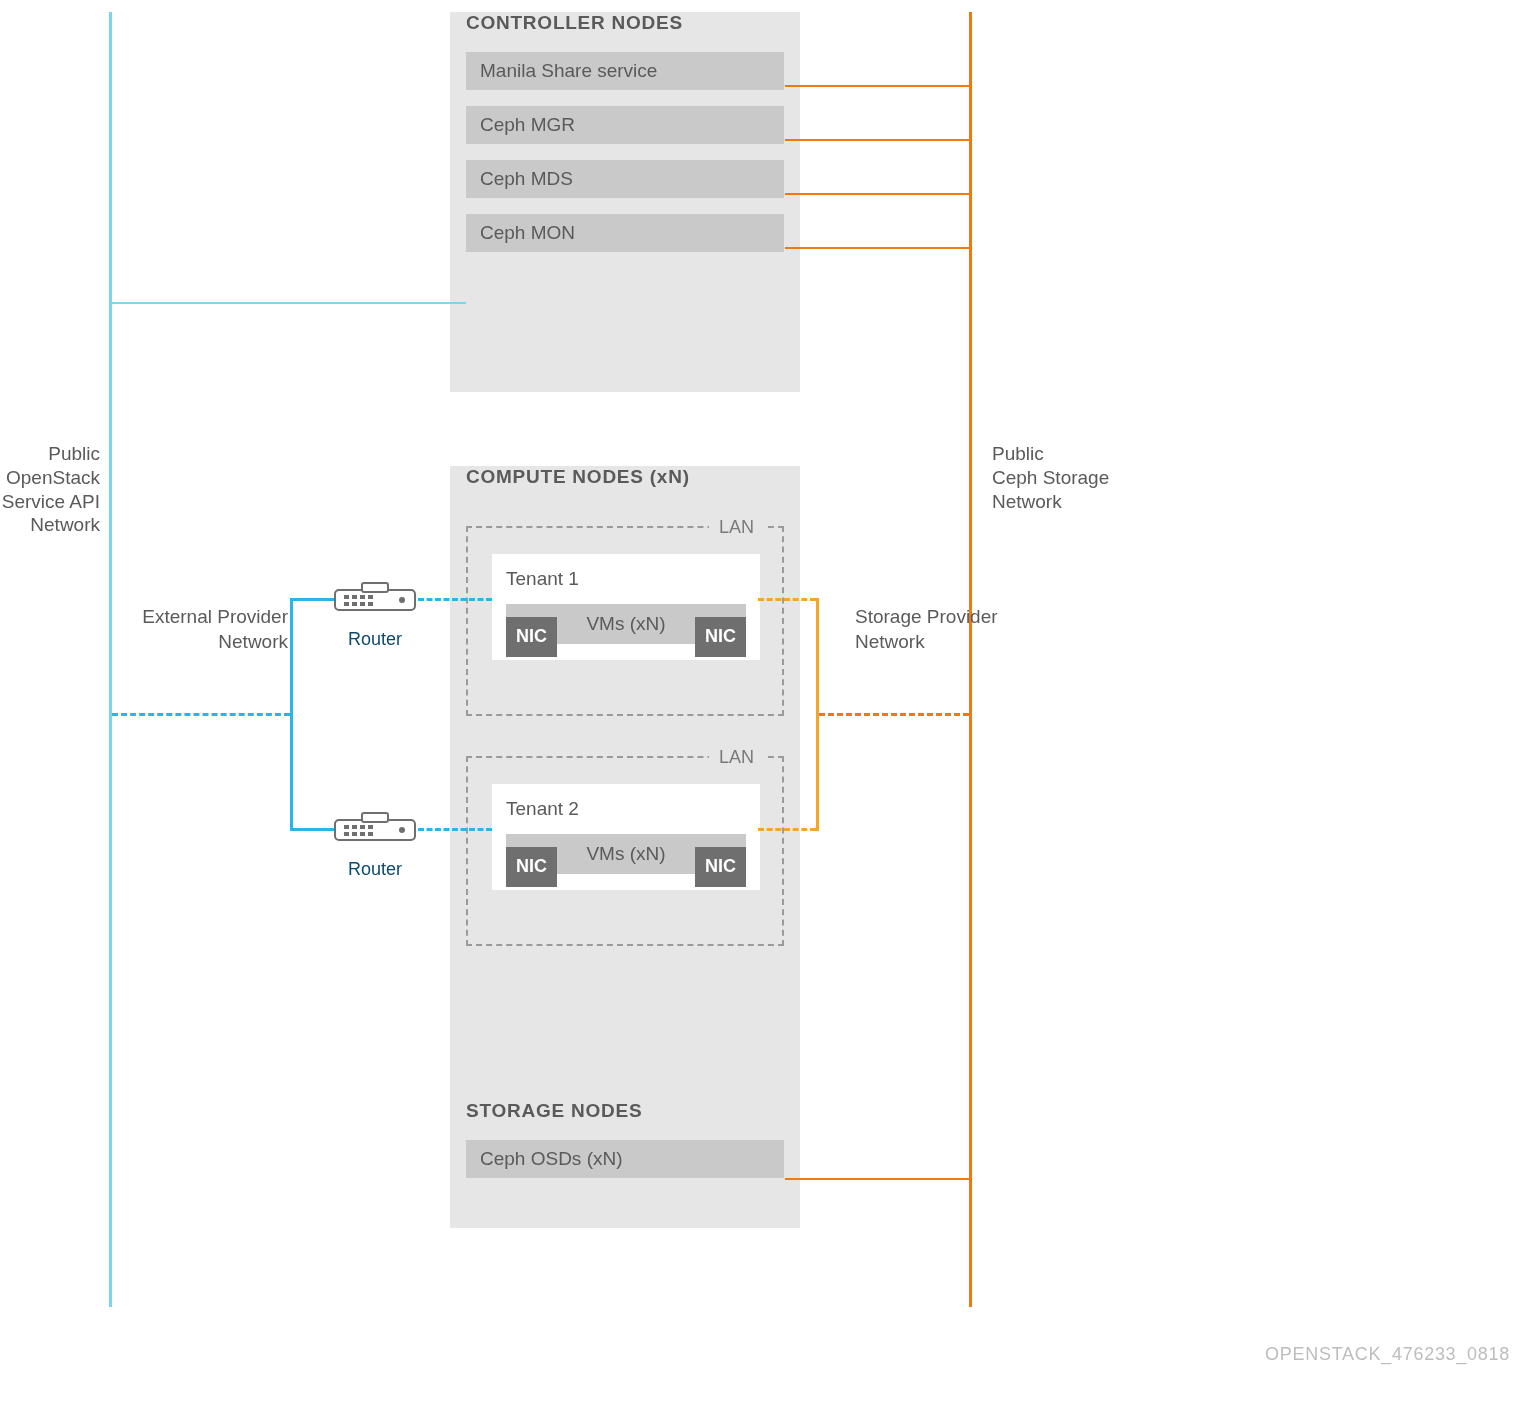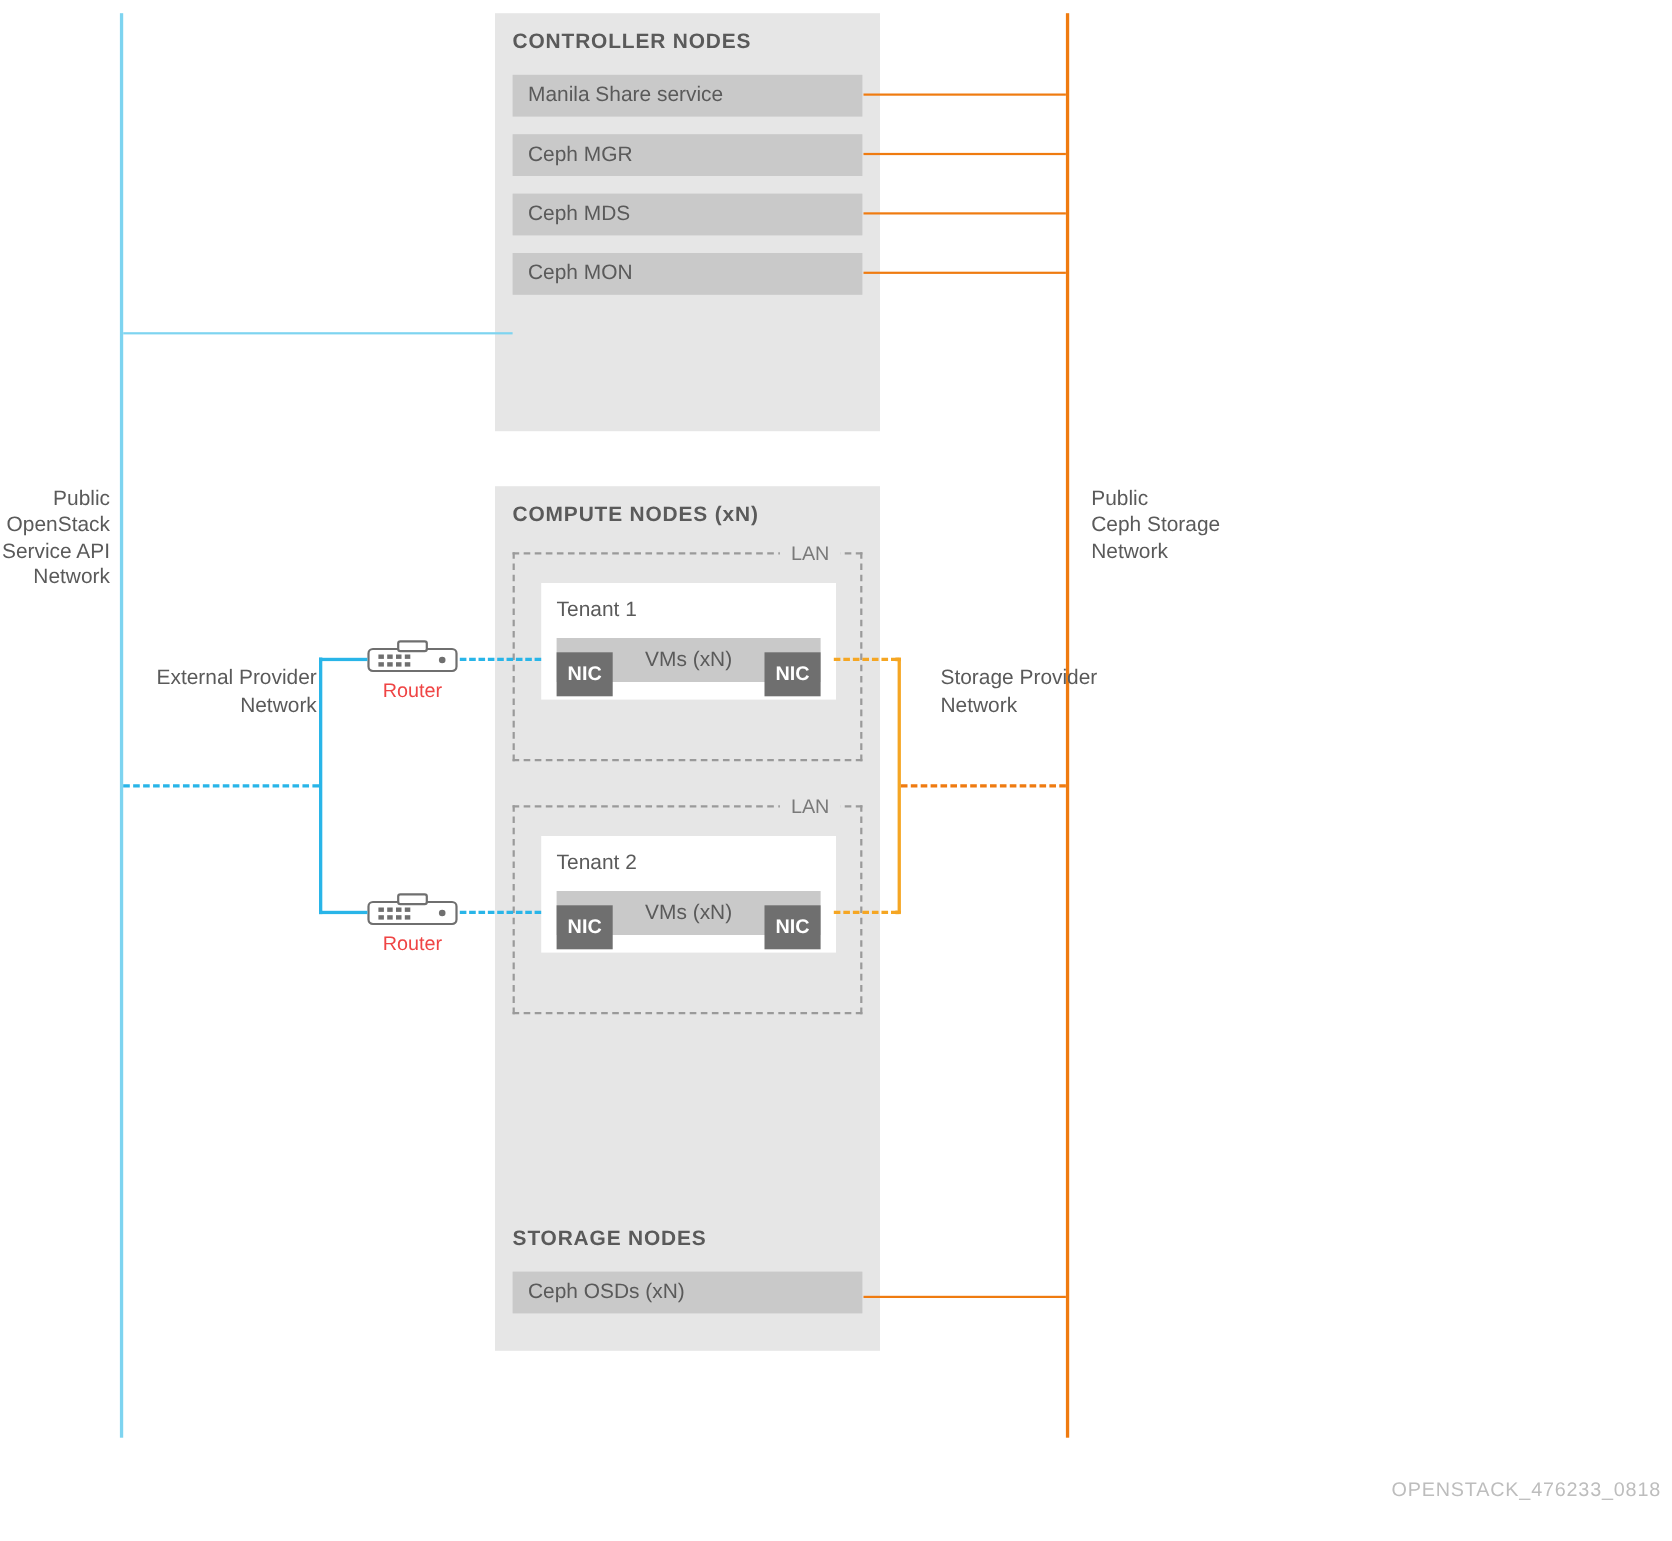--- a/index.html
+++ b/index.html
@@ -32,21 +32,21 @@
     color: #5a5a5a;
     text-align: right;
   }
 
   
   .panel {
     position: absolute;
     left: 450px;
     width: 350px;
     background: #e6e6e6;
-    padding: 16px 16px 16px 16px;
+    padding: 0 16px 16px 16px;
   }
   .panel-title {
     font-size: 19px;
     letter-spacing: .04em;
     font-weight: 700;
     color: #5a5a5a;
     margin-bottom: 18px;
   }
   .svc-row {
     background: #c9c9c9;
@@ -112,21 +112,21 @@
   .dash-amber    { border-top: 3px dashed #f5a623; }
   .dash-orange   { border-top: 3px dashed #ef7b10; }
 
   
   .router {
     position: absolute;
     width: 86px;
     text-align: center;
   }
   .router svg { display:block; margin:auto; }
-  .router-label { font-size: 18px; color: #ef4444; margin-top: 4px; }
+  .router-label { font-size: 18px; color: #0c4a6e; margin-top: 15px; }
 
   .mid-label {
     position: absolute;
     font-size: 19px;
     color: #5a5a5a;
     line-height: 1.3;
     margin-left: 34px;
   }
 
   .footer-id {
@@ -166,21 +166,21 @@
     <div class="svc-row">Ceph MON</div>
   </div>
 
   <div class="h-line solid-orange" style="top:85px;  left:785px; width:184px;"></div>
   <div class="h-line solid-orange" style="top:139px; left:785px; width:184px;"></div>
   <div class="h-line solid-orange" style="top:193px; left:785px; width:184px;"></div>
   <div class="h-line solid-orange" style="top:247px; left:785px; width:184px;"></div>
 
   <div class="h-line solid-lblue" style="top:302px; left:112px; width:354px;"></div>
 
-  <div class="panel" style="top:442px; height:669px;">
+  <div class="panel" style="top:466px; height:669px;">
     <div class="panel-title">COMPUTE NODES  (xN)</div>
 
     <div class="lan-box" style="left:16px; top:60px; width:318px; height:190px;">
       <div class="lan-tag">LAN</div>
       <div class="tenant-box" style="left:24px; top:26px; width:268px;">
         <div class="tenant-title">Tenant 1</div>
         <div class="vm-row">
           <div class="nic">NIC</div>
           <div class="vm-label">VMs  (xN)</div>
           <div class="nic">NIC</div>

